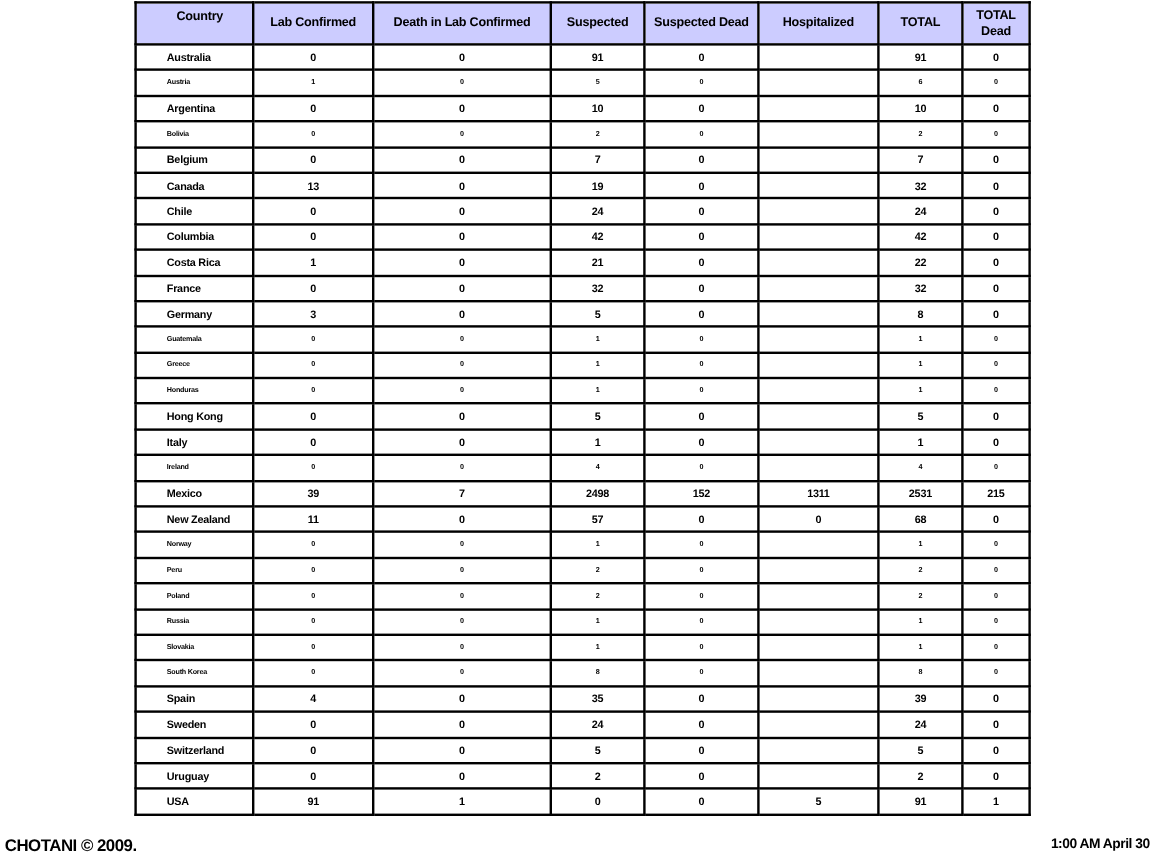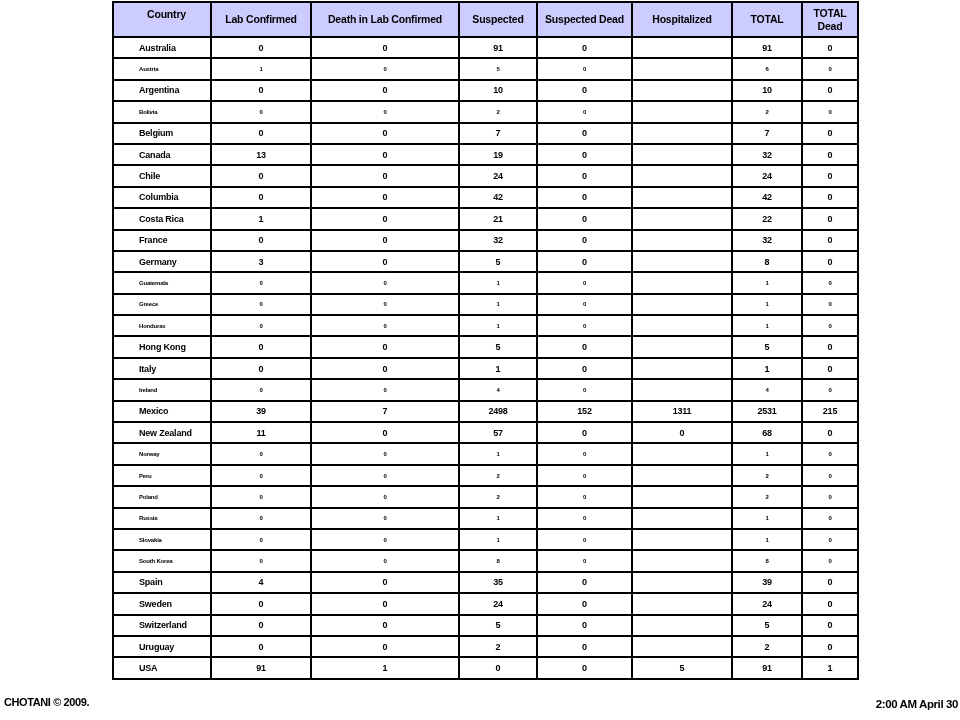--- a/index.html
+++ b/index.html
@@ -32,21 +32,21 @@
   .slide-table td{
     height:19.4px;
     font-size:9px;font-weight:bold;
     text-align:center;vertical-align:middle;
     letter-spacing:-0.2px;
   }
   .slide-table td.country{text-align:left;padding-left:25px;}
   .slide-table tr.small td{font-size:6px;}
   .footer-credit{
     position:absolute;left:4px;top:696px;
-    font-size:11px;font-weight:bold;letter-spacing:-0.4px;color:#000;
+    font-size:14px;font-weight:bold;letter-spacing:-0.4px;color:#000;
   }
   .footer-time{
     position:absolute;right:2px;top:698px;
     font-size:11.5px;font-weight:bold;letter-spacing:-0.4px;color:#000;
   }
 </style>
 </head>
 <body>
 
 <table class="slide-table">
@@ -370,13 +370,13 @@
         <td>0</td>
         <td>0</td>
         <td>5</td>
         <td>91</td>
         <td>1</td>
       </tr>
     </tbody>
 </table>
 
 <div class="footer-credit">CHOTANI © 2009.</div>
-<div class="footer-time">2:00 AM April 30</div>
+<div class="footer-time">1:00 AM April 30</div>
 
 </body></html>

